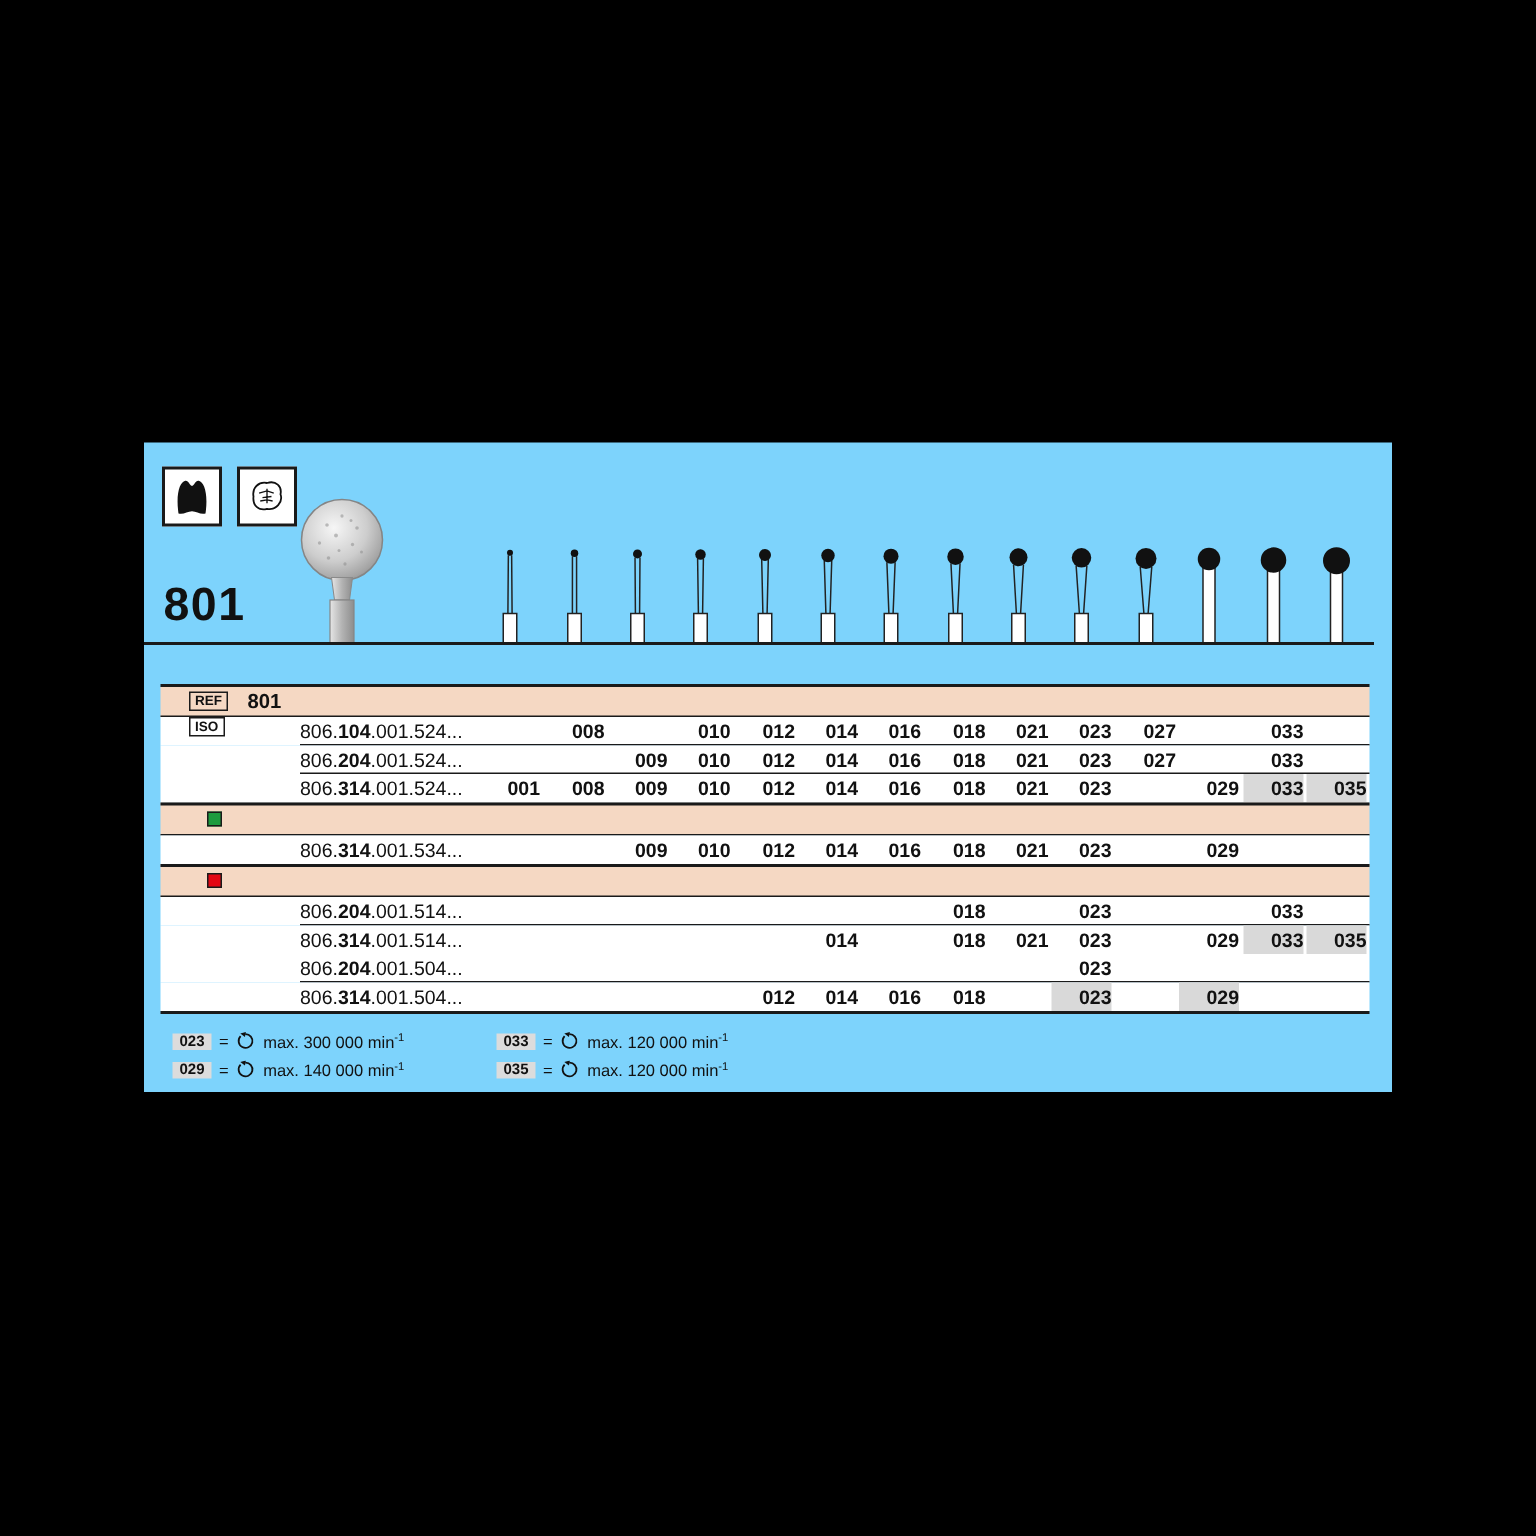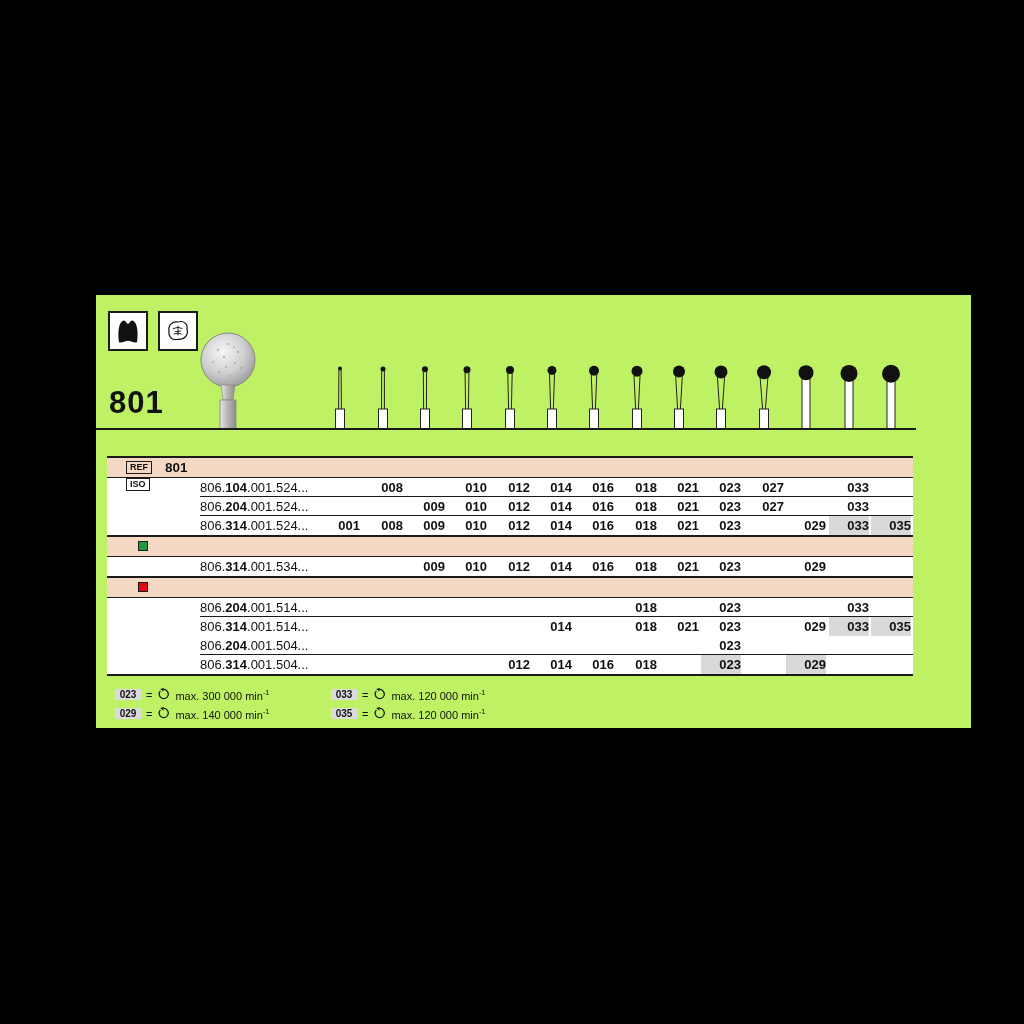--- a/index.html
+++ b/index.html
@@ -1,17 +1,17 @@
 <!DOCTYPE html>
 <html><head>
 <meta charset="utf-8">
 <style>
   html,body{margin:0;padding:0;}
   body{width:1024px;height:1024px;background:#000;position:relative;font-family:"Liberation Sans",sans-serif;overflow:hidden;}
-  #panel{position:absolute;left:96px;top:295px;width:832px;height:433px;background:#bef264;padding-left:43px;}
+  #panel{position:absolute;left:96px;top:295px;width:832px;height:433px;background:#7dd3fc;}
 
   .iconbox{position:absolute;width:40px;height:40px;border:2px solid #1a1a1a;background:#fff;display:flex;align-items:center;justify-content:center;box-sizing:border-box;}
   #iconbox-1{left:12px;top:16px;}
   #iconbox-2{left:62px;top:16px;}
 
   #figure-number{position:absolute;left:13px;top:90px;font-size:31px;font-weight:bold;color:#111;letter-spacing:1px;}
 
   #bigbur{position:absolute;left:97px;top:35px;}
   #burrow{position:absolute;left:0;top:68px;width:832px;height:67px;}
   .bur{position:absolute;top:0;}

